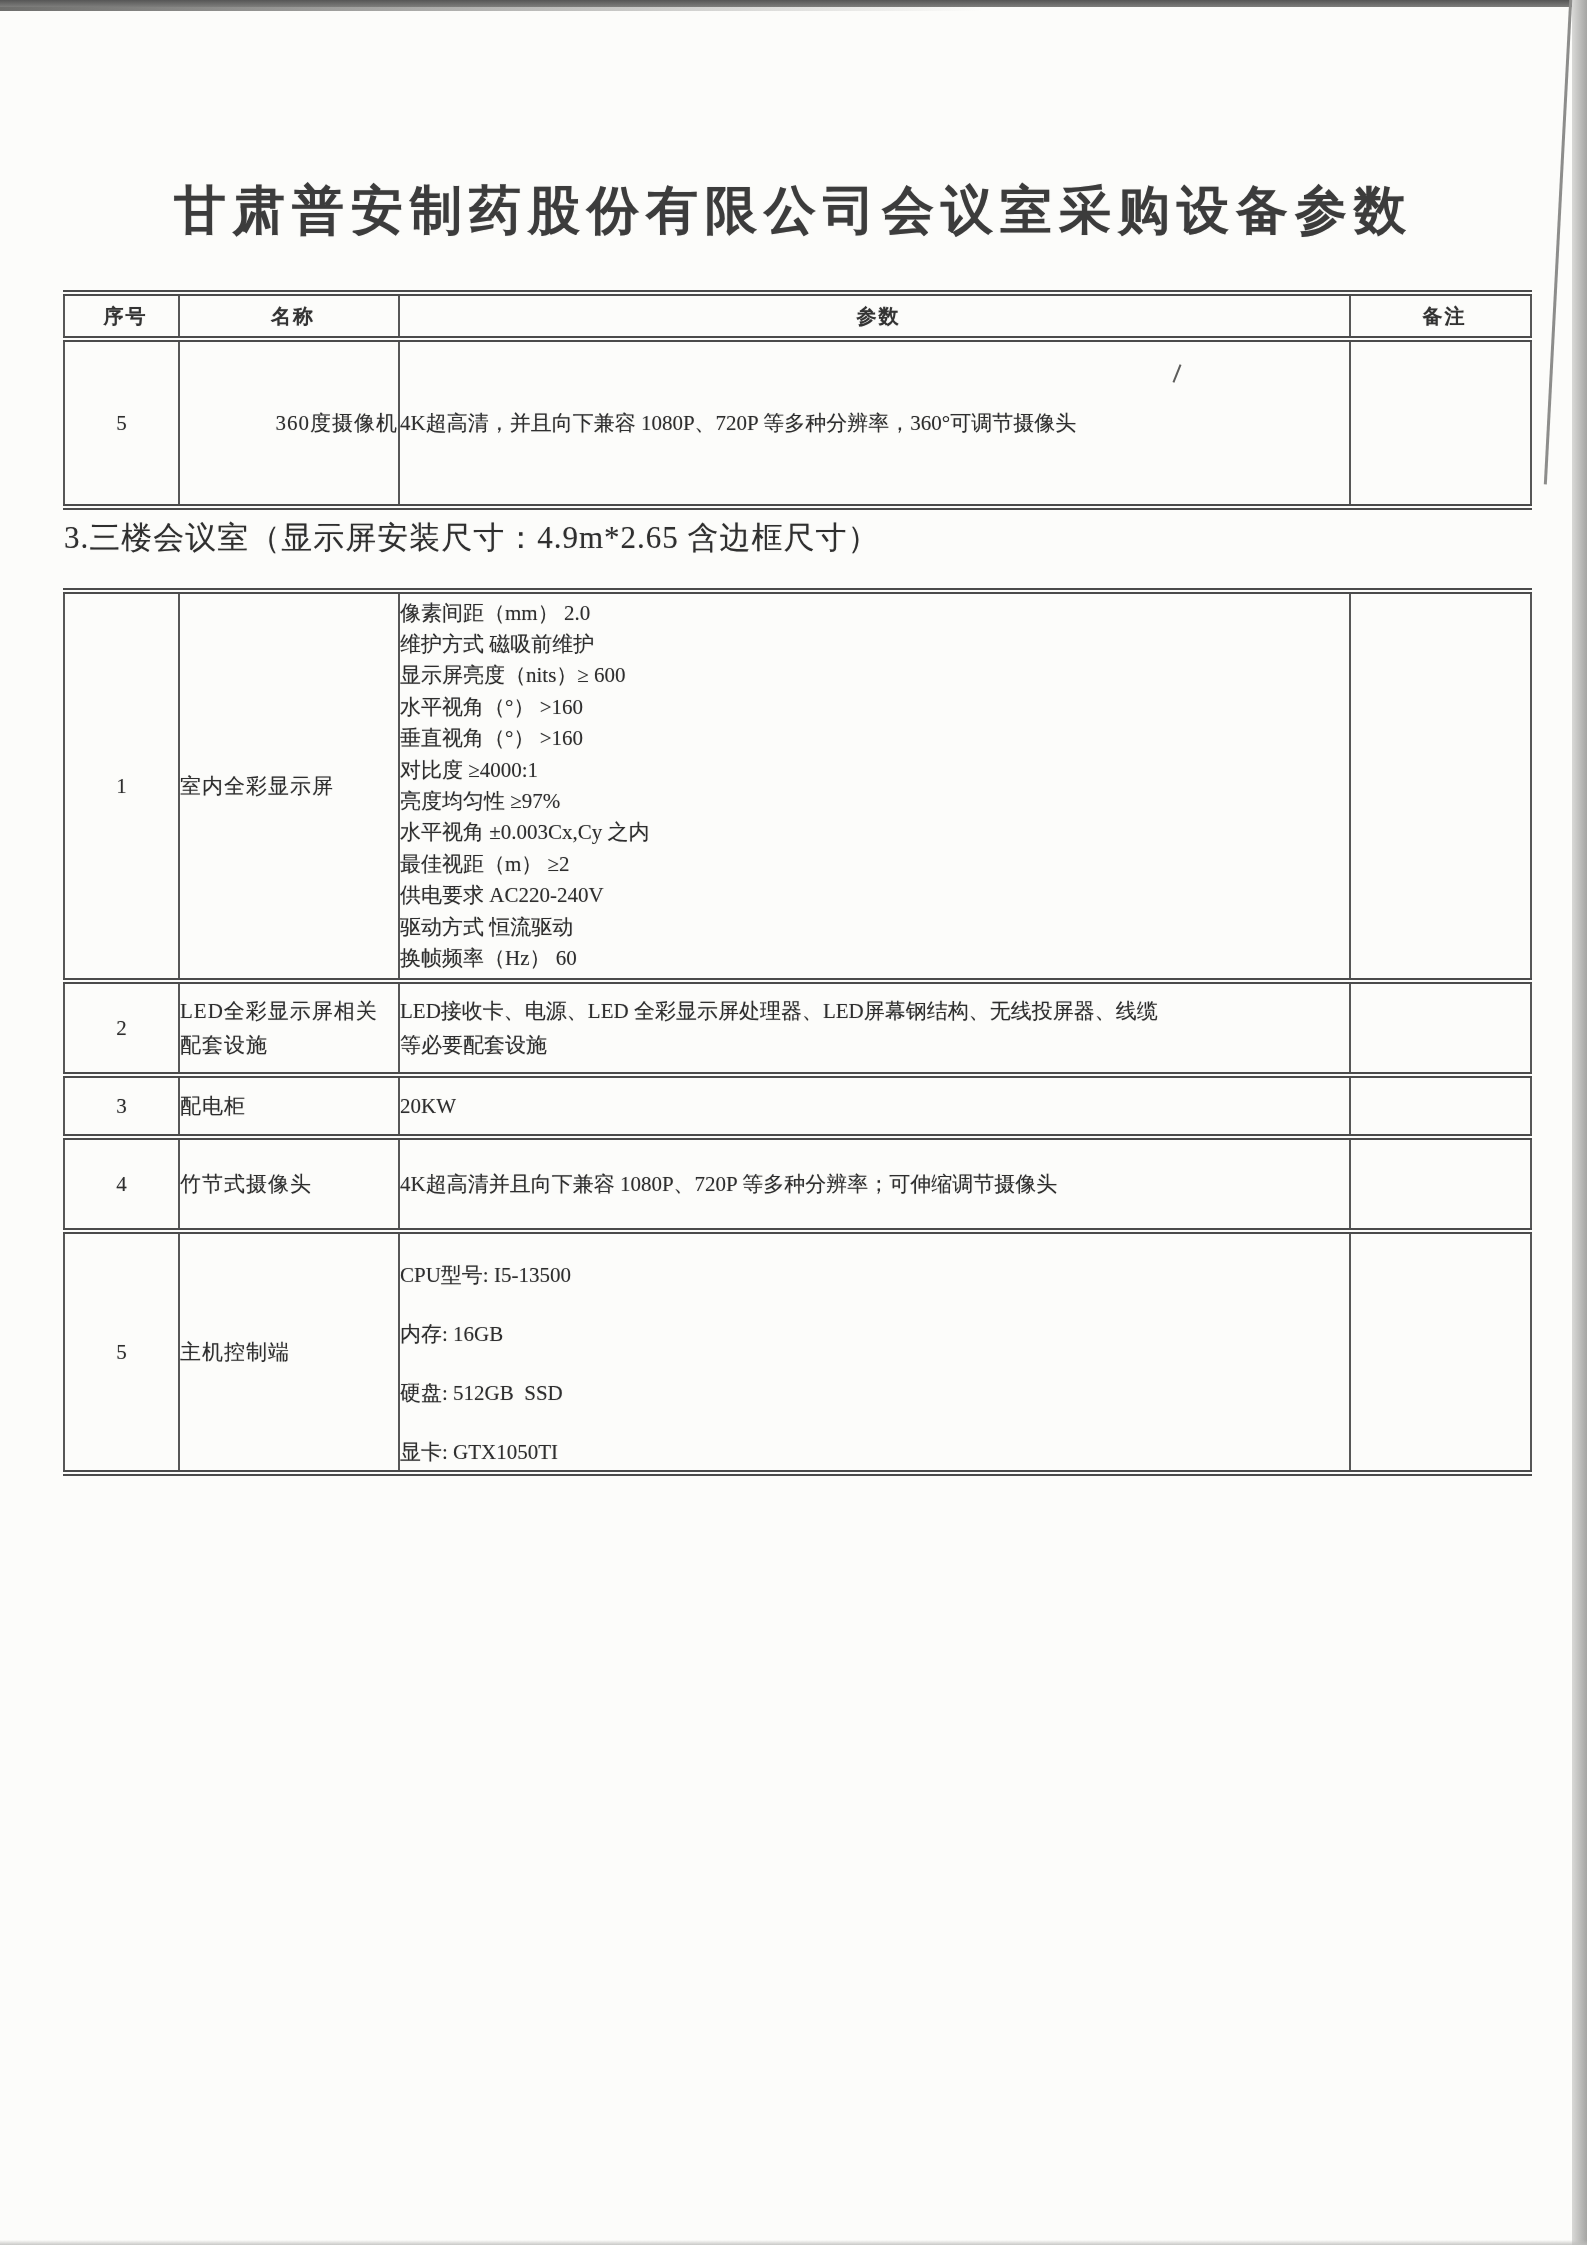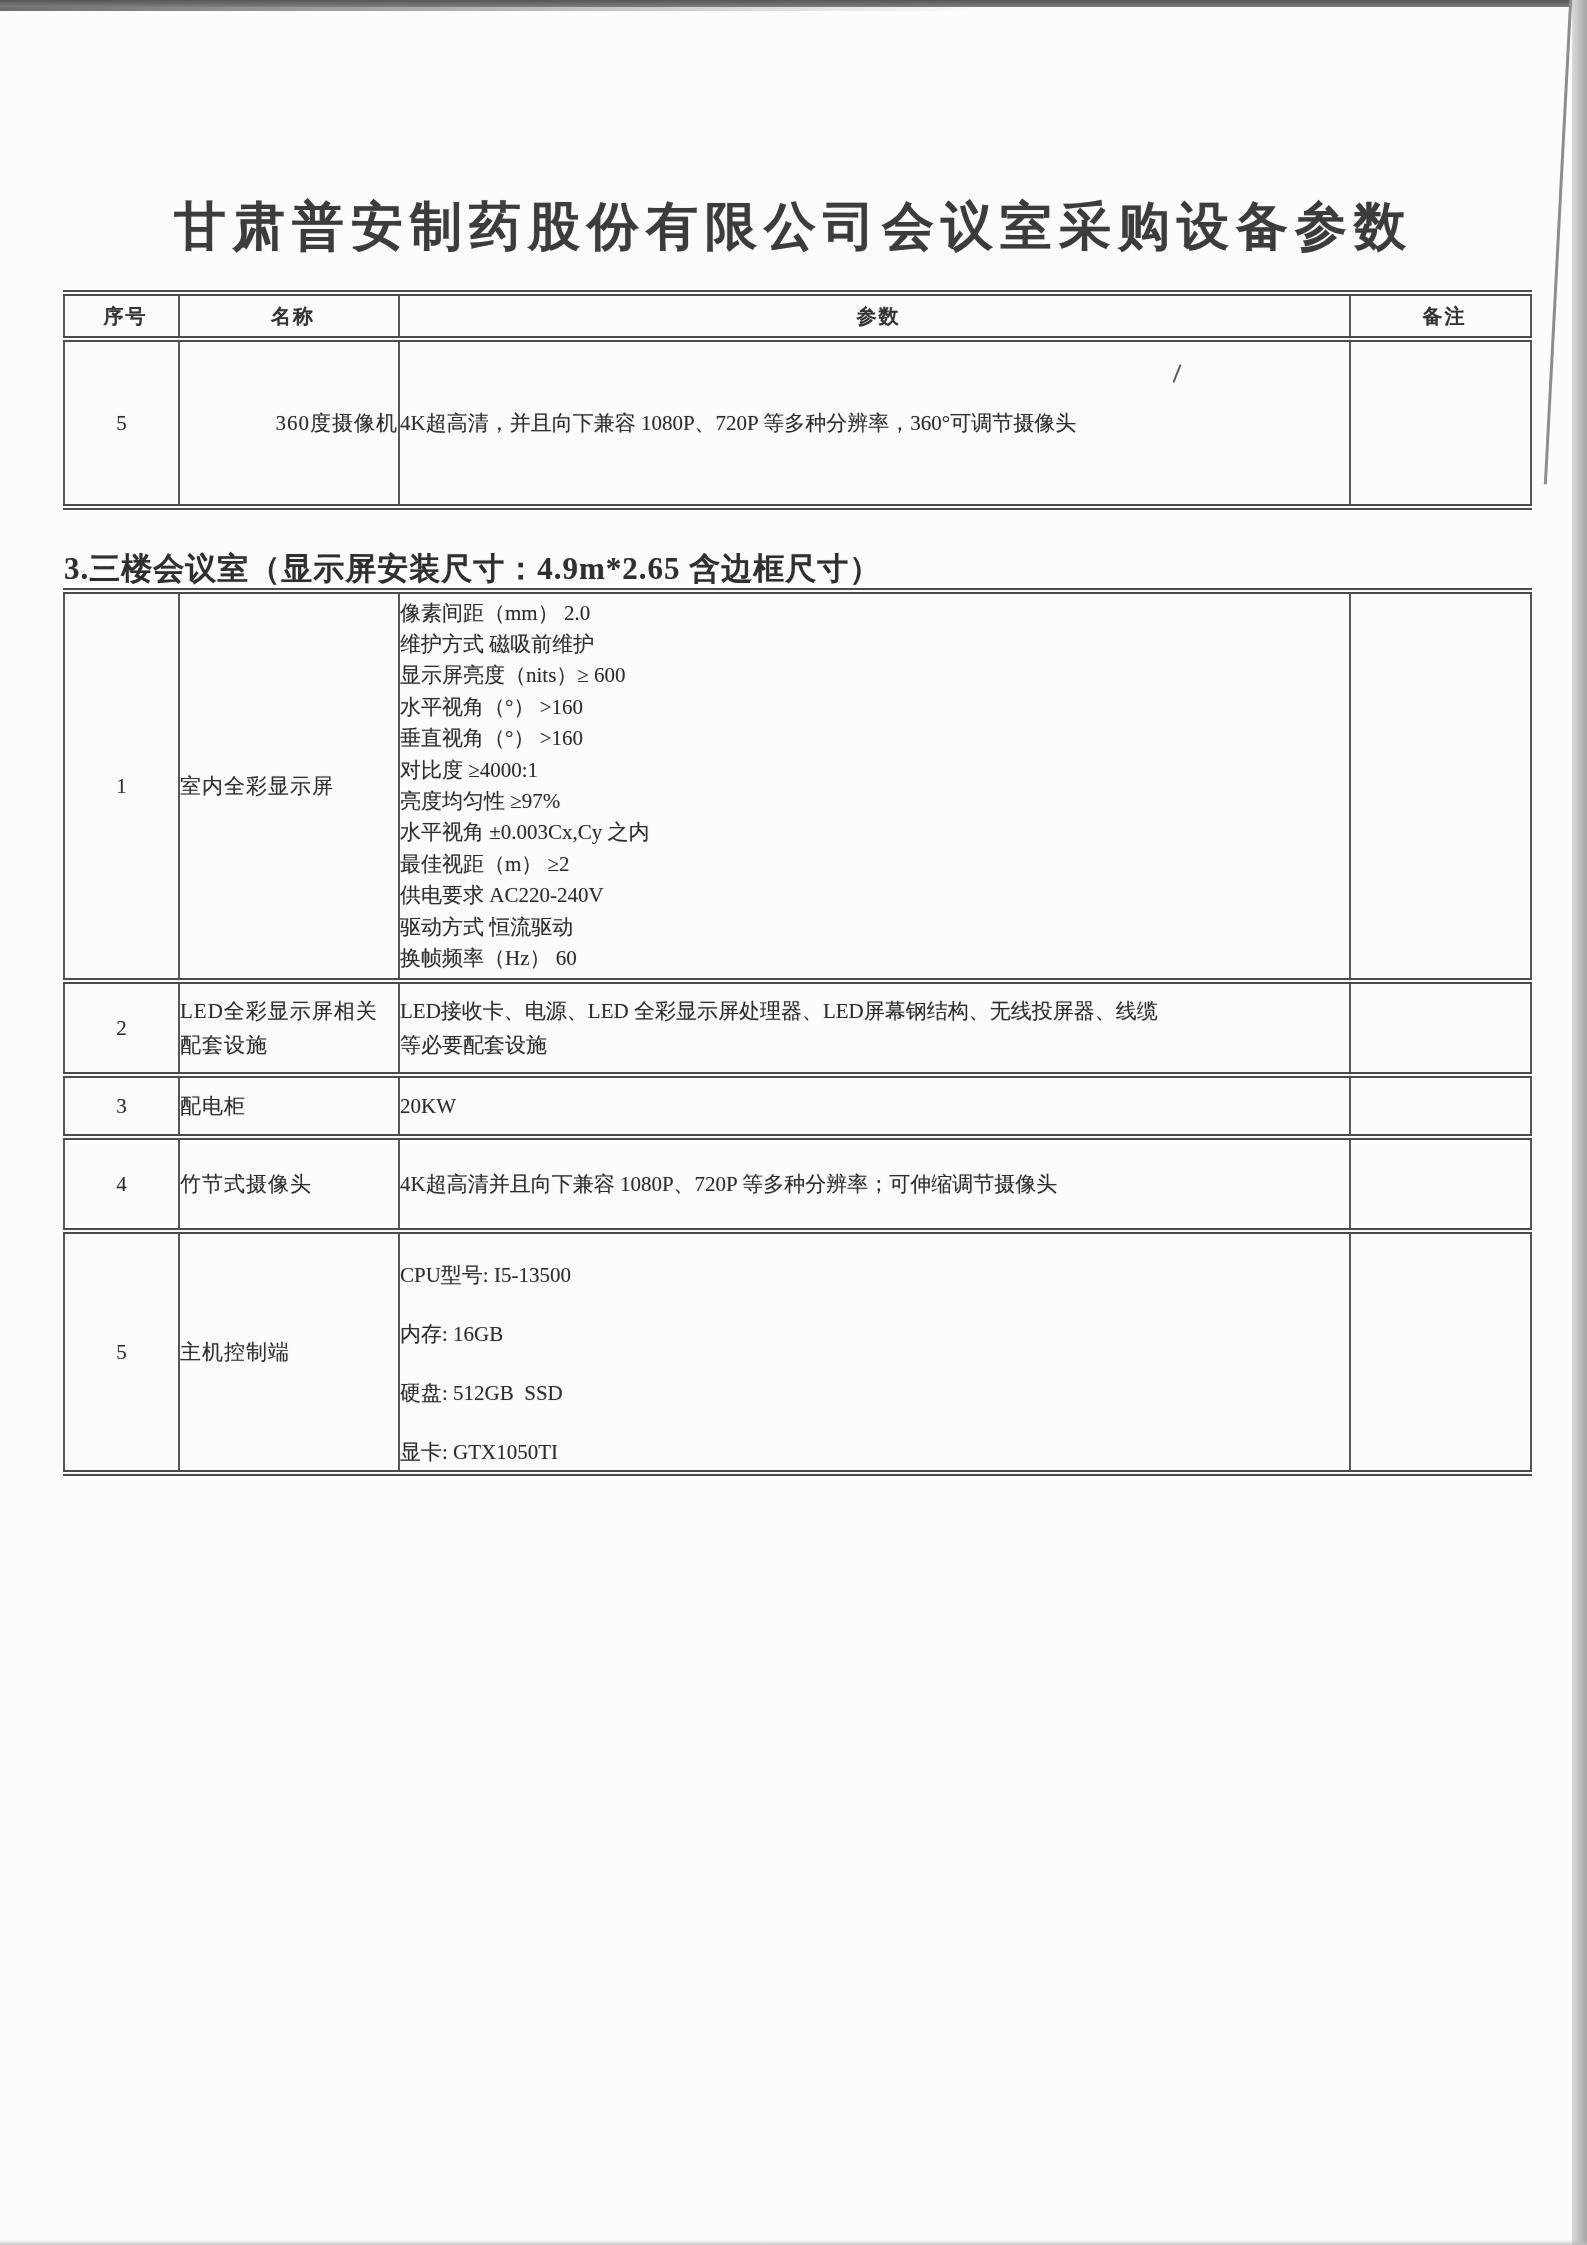--- a/index.html
+++ b/index.html
@@ -18,28 +18,28 @@
   .scan-right{position:absolute;right:0;top:0;width:15px;height:2245px;
     background:linear-gradient(to right,#d9d9d7,#a5a5a3);}
   .scan-right-line{position:absolute;right:14px;top:-15px;width:3px;height:500px;
     background:#8d8d8b;transform:rotate(3deg);transform-origin:top;}
   .scan-bottom{position:absolute;left:0;bottom:0;width:1587px;height:5px;
     background:linear-gradient(to top,#bfbfbd,rgba(200,200,198,0));opacity:.85;}
   .tick-mark{position:absolute;left:1176px;top:364px;width:2px;height:19px;
     background:#5d5d5b;transform:rotate(22deg);}
   
   .doc-title{
-    position:absolute;left:0;top:192px;width:100%;margin:0;
+    position:absolute;left:0;top:176px;width:100%;margin:0;
     text-align:center;font-size:52px;font-weight:600;letter-spacing:7px;
     color:#3c3c3c;
   }
   
   .section-heading{
-    position:absolute;left:64px;top:548px;
-    font-size:31px;font-weight:700;letter-spacing:1px;color:#2f2f2f;
+    position:absolute;left:64px;top:517px;
+    font-size:31px;font-weight:400;letter-spacing:1px;color:#2f2f2f;
   }
   
   table.t{border-collapse:collapse;table-layout:fixed;position:absolute;left:63px;width:1467px;}
   .t1{top:290px;}
   .t2{top:588px;}
   .t th,.t td{
     border-left:2px solid #575757;border-right:2px solid #575757;
     border-top:6px double #4b4b4b;border-bottom:6px double #4b4b4b;
     padding:0;vertical-align:middle;overflow:hidden;
   }

